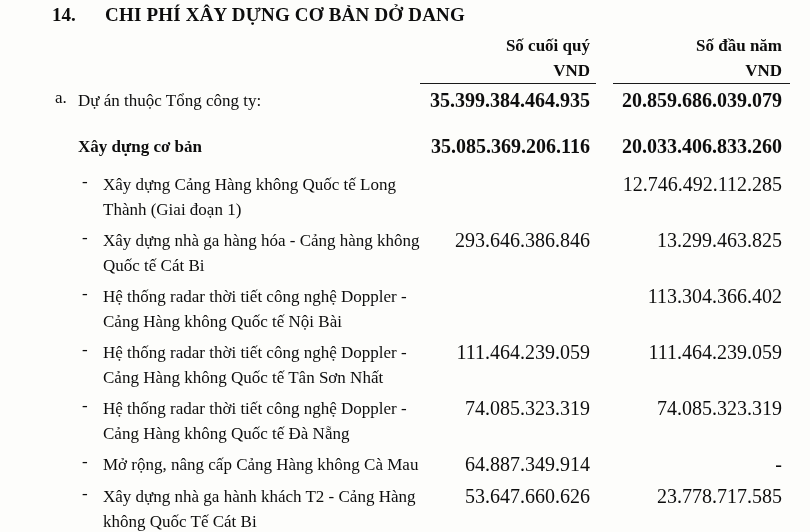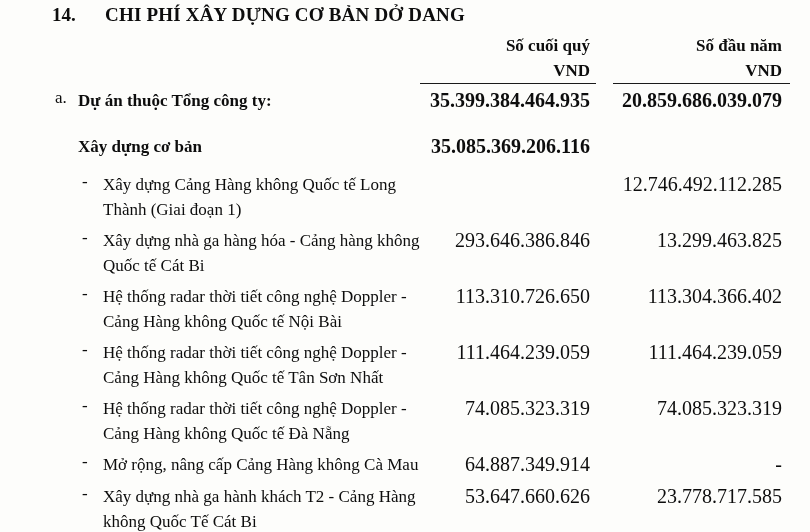--- a/index.html
+++ b/index.html
@@ -92,21 +92,21 @@
     position: absolute;
     left: 82px;
     top: 0;
     font-size: 17px;
   }
   .row-label {
     font-size: 17px;
     line-height: 25px;
     white-space: pre-line;
   }
-  .row-label.lvl-a   { margin-left: 78px; width: 330px; font-weight: bold; }
+  .row-label.lvl-a   { margin-left: 78px; width: 330px; font-weight: normal; }
   .row-label.lvl-sub { margin-left: 78px; width: 330px; font-weight: bold; }
   .row-label.lvl-dash{ margin-left: 103px; width: 320px; font-weight: normal; }
 
   .val {
     position: absolute;
     top: 0;
     font-size: 20px;
     line-height: 25px;
     text-align: right;
     white-space: nowrap;
@@ -142,39 +142,39 @@
         <span class="row-marker">a.</span>
         <div class="row-label lvl-a">Dự án thuộc Tổng công ty:</div>
         <div class="val val-q">35.399.384.464.935</div>
         <div class="val val-y">20.859.686.039.079</div>
       </div>
       <div class="sp-10"></div>
       <div class="sp-10"></div>
       <div class="row bold">
         <div class="row-label lvl-sub">Xây dựng cơ bản</div>
         <div class="val val-q">35.085.369.206.116</div>
+        <div class="val val-y">20.033.406.833.260</div>
       </div>
       <div class="sp-12"></div>
       <div class="row">
         <span class="row-dash">-</span>
         <div class="row-label lvl-dash">Xây dựng Cảng Hàng không Quốc tế Long Thành (Giai đoạn 1)</div>
         <div class="val val-y">12.746.492.112.285</div>
       </div>
       <div class="sp-6"></div>
       <div class="row">
         <span class="row-dash">-</span>
         <div class="row-label lvl-dash">Xây dựng nhà ga hàng hóa - Cảng hàng không Quốc tế Cát Bi</div>
         <div class="val val-q">293.646.386.846</div>
         <div class="val val-y">13.299.463.825</div>
       </div>
       <div class="sp-6"></div>
       <div class="row">
         <span class="row-dash">-</span>
         <div class="row-label lvl-dash">Hệ thống radar thời tiết công nghệ Doppler - Cảng Hàng không Quốc tế Nội Bài</div>
-        <div class="val val-q">113.310.726.650</div>
         <div class="val val-y">113.304.366.402</div>
       </div>
       <div class="sp-6"></div>
       <div class="row">
         <span class="row-dash">-</span>
         <div class="row-label lvl-dash">Hệ thống radar thời tiết công nghệ Doppler - Cảng Hàng không Quốc tế Tân Sơn Nhất</div>
         <div class="val val-q">111.464.239.059</div>
         <div class="val val-y">111.464.239.059</div>
       </div>
       <div class="sp-6"></div>

